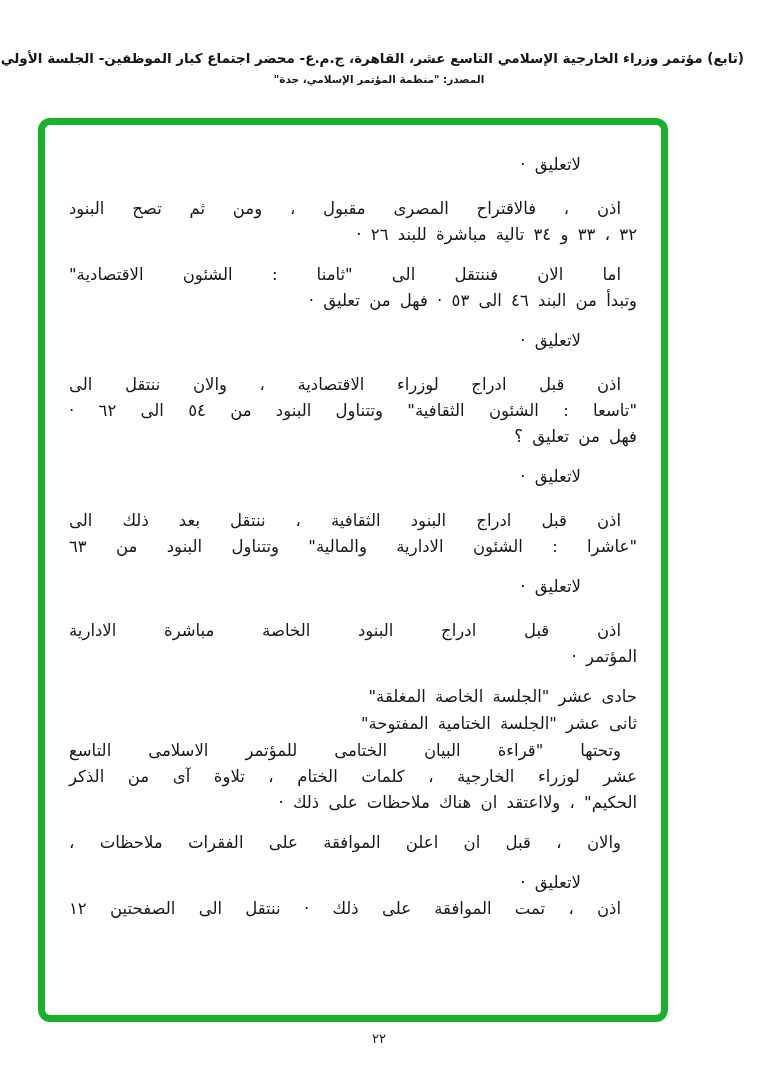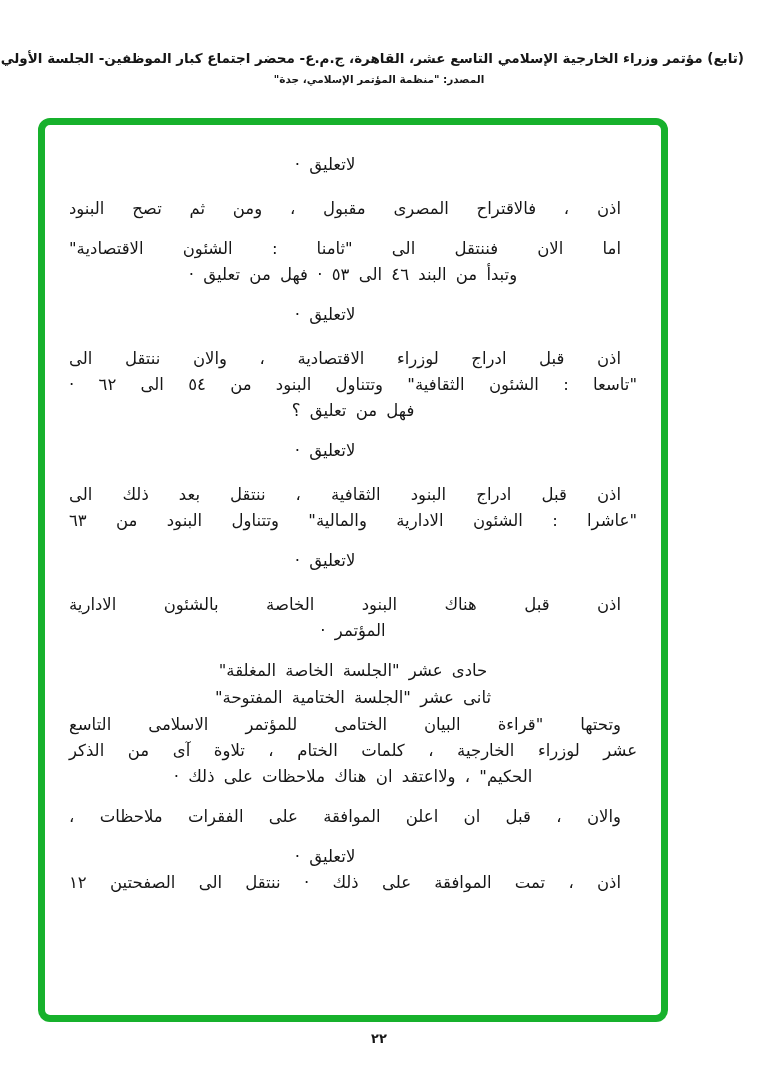--- a/index.html
+++ b/index.html
@@ -40,39 +40,39 @@
     border: 7px solid var(--accent, #17b12c);
     border-radius: 12px;
     padding: 19px 24px 0 24px;
     direction: rtl;
   }
   .para { margin: 0 0 14px 0; }
   .line {
     font-size: 16.5px;
     line-height: 26px;
     word-spacing: 4px;
-    text-align: center;
+    text-align: right;
   }
   .full {
     text-align: justify;
     text-align-last: justify;
   }
   .first { padding-right: 16px; }
   .response { margin: 8px 0 18px 0; }
   .response .line { padding-right: 56px; }
   .heading { margin: 0 0 1px 0; }
   .tight-bottom { margin-bottom: 0; }
   .page-number {
     position: absolute;
     top: 1031px;
     left: 0;
     right: 0;
     text-align: center;
     font-size: 13px;
-    font-weight: bold;
+    font-weight: normal;
     letter-spacing: 4px;
   }
 </style>
 </head>
 <body>
 
 <div class="page">
 
   <div class="header">
     <div class="header-line1">(تابع) مؤتمر وزراء الخارجية الإسلامي التاسع عشر، القاهرة، ج.م.ع- محضر اجتماع كبار الموظفين- الجلسة الأولي- ٢٨ يوليه ١٩٩٠</div>
@@ -80,20 +80,21 @@
   </div>
 
   <div class="frame">
 
     <div class="para response">
       <div class="line">لاتعليق ·</div>
     </div>
 
     <div class="para">
       <div class="line full first">اذن ، فالاقتراح المصرى مقبول ، ومن ثم تصح البنود</div>
+      <div class="line">٣٢ ، ٣٣ و ٣٤ تالية مباشرة للبند ٢٦ ·</div>
     </div>
 
     <div class="para">
       <div class="line full first">اما الان فننتقل الى "ثامنا : الشئون الاقتصادية"</div>
       <div class="line">وتبدأ من البند ٤٦ الى ٥٣ · فهل من تعليق ·</div>
     </div>
 
     <div class="para response">
       <div class="line">لاتعليق ·</div>
     </div>
@@ -111,21 +112,21 @@
     <div class="para">
       <div class="line full first">اذن قبل ادراج البنود الثقافية ، ننتقل بعد ذلك الى</div>
       <div class="line full">"عاشرا : الشئون الادارية والمالية" وتتناول البنود من ٦٣</div>
     </div>
 
     <div class="para response">
       <div class="line">لاتعليق ·</div>
     </div>
 
     <div class="para">
-      <div class="line full first">اذن قبل هناك البنود الخاصة بالشئون الادارية</div>
+      <div class="line full first">اذن قبل ادراج البنود الخاصة مباشرة الادارية</div>
       <div class="line">المؤتمر ·</div>
     </div>
 
     <div class="para heading">
       <div class="line">حادى عشر "الجلسة الخاصة المغلقة"</div>
     </div>
 
     <div class="para heading">
       <div class="line">ثانى عشر "الجلسة الختامية المفتوحة"</div>
     </div>

